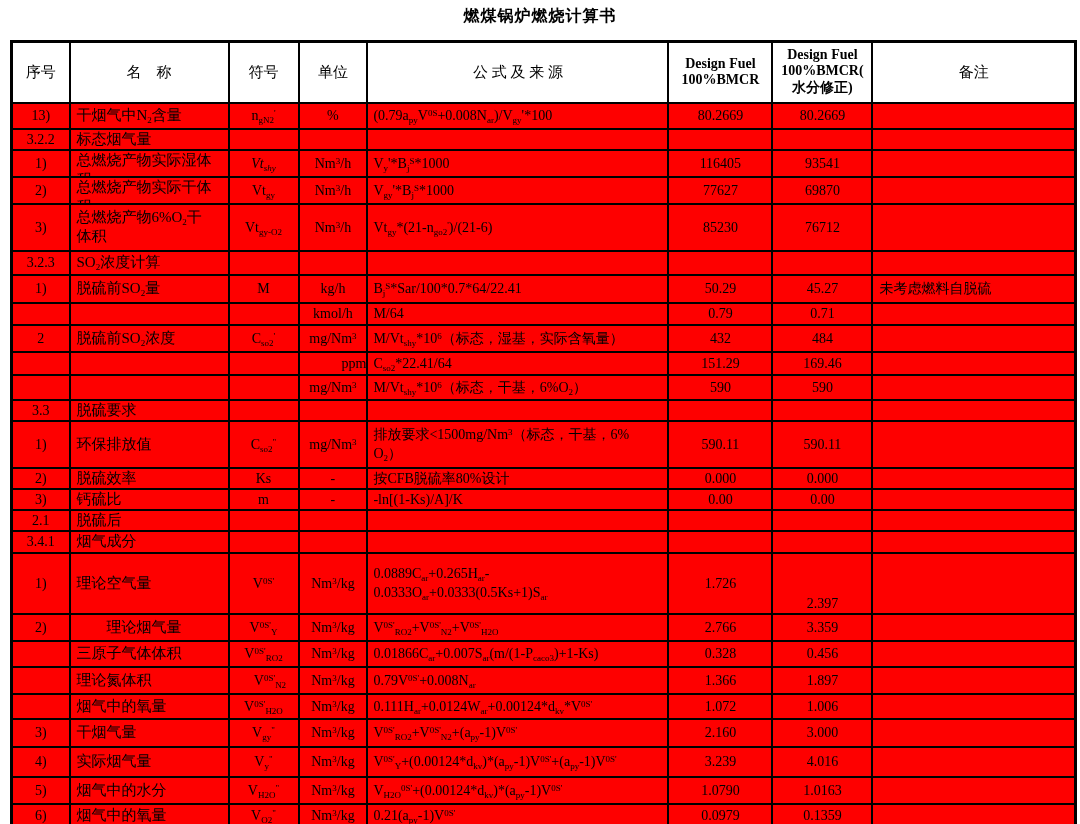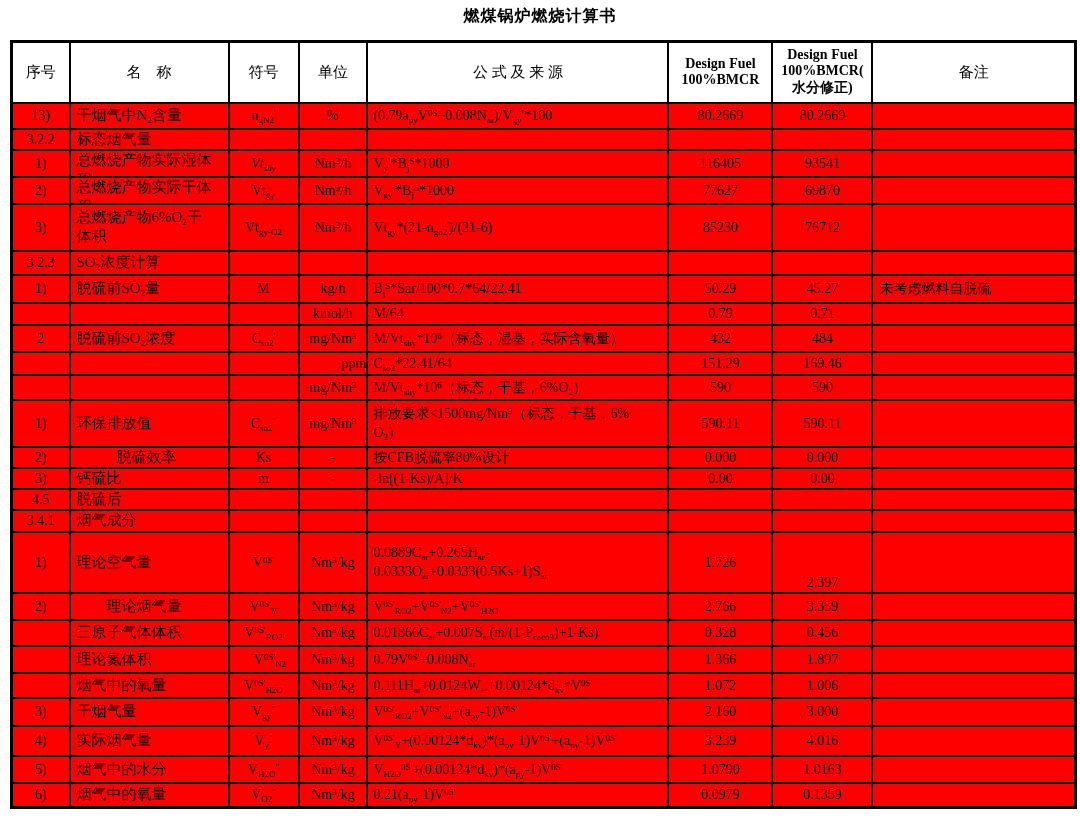--- a/index.html
+++ b/index.html
@@ -358,20 +358,46 @@
           <td class="c">
             <div class="cw" style="max-height: 25px;">590</div>
           </td>
           <td class="c">
             <div class="cw" style="max-height: 25px;">590</div>
           </td>
           <td class="l remark">
             <div class="cw" style="max-height: 25px;"></div>
           </td>
         </tr>
+        <tr style="height: 21px;">
+          <td class="c">
+            <div class="cw" style="max-height: 21px;">3.3</div>
+          </td>
+          <td class="l name">
+            <div class="cw" style="max-height: 21px;">脱硫要求</div>
+          </td>
+          <td class="c">
+            <div class="cw" style="max-height: 21px;"></div>
+          </td>
+          <td class="c">
+            <div class="cw" style="max-height: 21px;"></div>
+          </td>
+          <td class="l">
+            <div class="cw" style="max-height: 21px;"></div>
+          </td>
+          <td class="c">
+            <div class="cw" style="max-height: 21px;"></div>
+          </td>
+          <td class="c">
+            <div class="cw" style="max-height: 21px;"></div>
+          </td>
+          <td class="l remark">
+            <div class="cw" style="max-height: 21px;"></div>
+          </td>
+        </tr>
         <tr style="height: 47px;">
           <td class="c">
             <div class="cw" style="max-height: 47px;">1)</div>
           </td>
           <td class="l name">
             <div class="cw" style="max-height: 47px;">环保排放值</div>
           </td>
           <td class="c">
             <div class="cw" style="max-height: 47px;">C<sub>so2</sub><sup>"</sup></div>
           </td>
@@ -389,21 +415,21 @@
           </td>
           <td class="l remark">
             <div class="cw" style="max-height: 47px;"></div>
           </td>
         </tr>
         <tr style="height: 20px;">
           <td class="c">
             <div class="cw" style="max-height: 20px;">2)</div>
           </td>
           <td class="l name">
-            <div class="cw" style="max-height: 20px; margin-left: 40px;">脱硫效率</div>
+            <div class="cw" style="max-height: 20px;">脱硫效率</div>
           </td>
           <td class="c">
             <div class="cw" style="max-height: 20px;">Ks</div>
           </td>
           <td class="c">
             <div class="cw" style="max-height: 20px;">-</div>
           </td>
           <td class="l">
             <div class="cw" style="max-height: 20px;">按CFB脱硫率80%设计</div>
           </td>
@@ -438,21 +464,21 @@
           </td>
           <td class="c">
             <div class="cw" style="max-height: 20px;">0.00</div>
           </td>
           <td class="l remark">
             <div class="cw" style="max-height: 20px;"></div>
           </td>
         </tr>
         <tr style="height: 21px;">
           <td class="c">
-            <div class="cw" style="max-height: 21px;">4.5</div>
+            <div class="cw" style="max-height: 21px;">2.1</div>
           </td>
           <td class="l name">
             <div class="cw" style="max-height: 21px;">脱硫后</div>
           </td>
           <td class="c">
             <div class="cw" style="max-height: 21px;"></div>
           </td>
           <td class="c">
             <div class="cw" style="max-height: 21px;"></div>
           </td>

